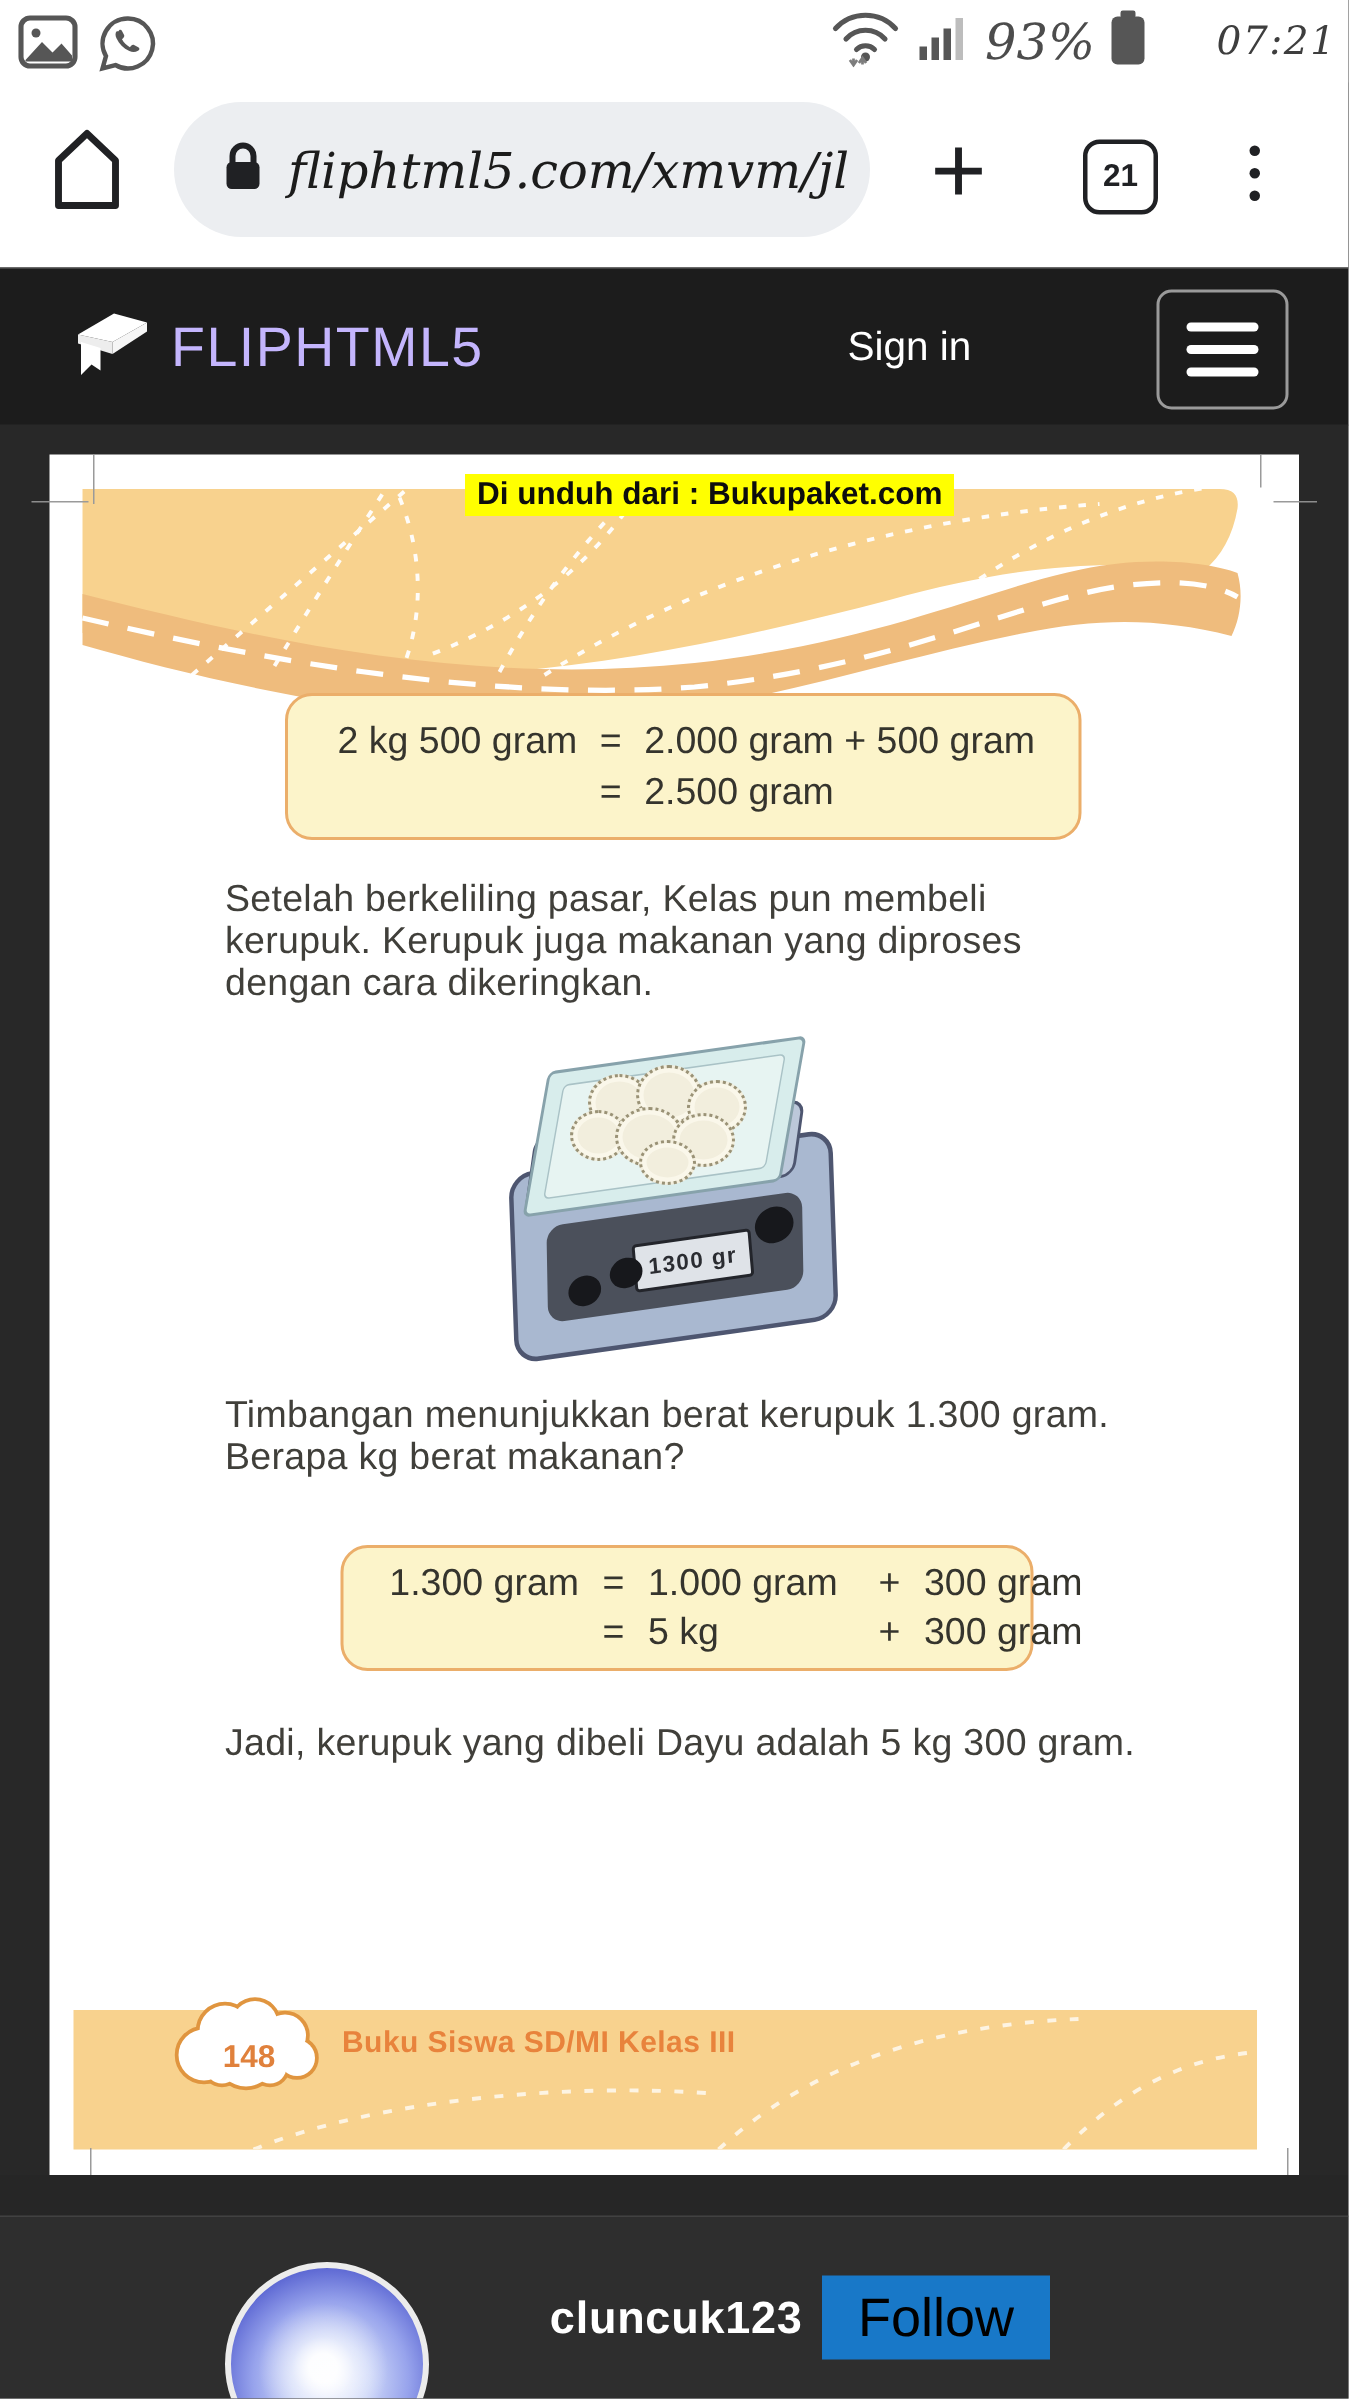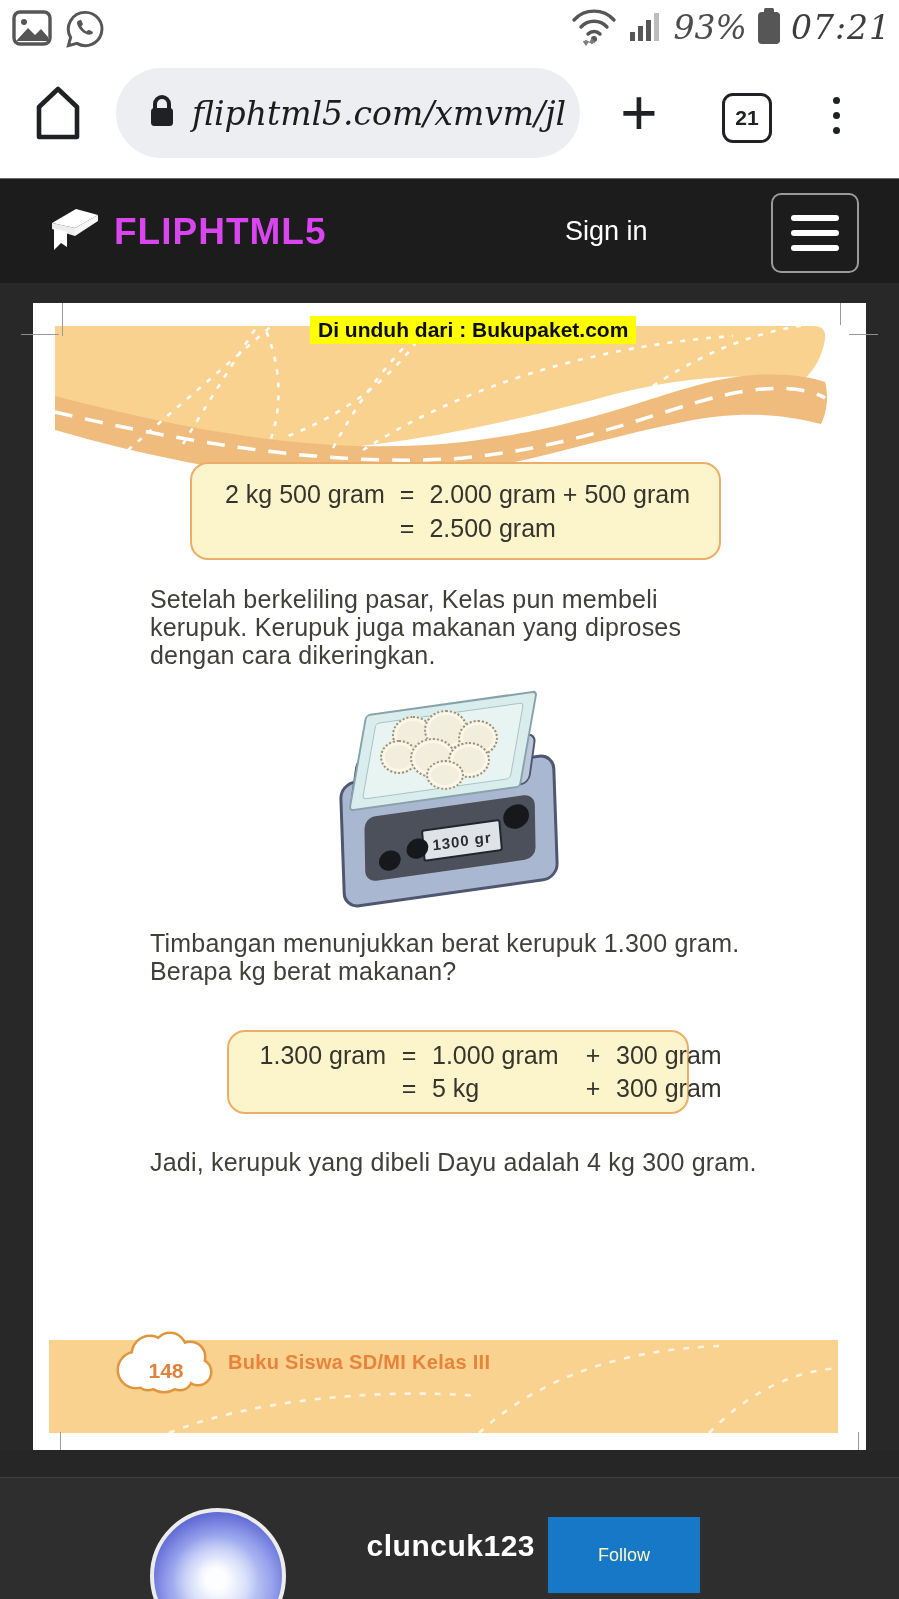--- a/index.html
+++ b/index.html
@@ -9,37 +9,37 @@
     font-family:"Liberation Sans",sans-serif;
   }
   .abs{position:absolute;}
   .hw{font-family:"DejaVu Serif",serif;font-style:italic;}
 
   
   #status-bar{left:0;top:0;width:899px;height:55px;background:#fff;}
   .st-icon{position:absolute;top:10px;}
   #st-right{position:absolute;right:8px;top:0;height:55px;display:flex;align-items:center;gap:9px;color:#4c4c4c;}
   .batt-pct{font-size:33px;color:#4c4c4c;}
-  .st-time{font-size:33px;color:#3e3e3e;letter-spacing:1px;}
+  .st-time{font-size:26px;color:#3e3e3e;letter-spacing:1px;margin-left:37px;}
 
   
   #browser-bar{left:0;top:55px;width:771px;height:123px;background:#fff;}
   #home-btn{left:28px;top:26px;width:60px;height:62px;}
   #omnibox{left:116px;top:13px;width:464px;height:90px;background:#eceef1;border-radius:45px;display:flex;align-items:center;}
   #lock{margin-left:32px;}
   #url-text{margin-left:16px;font-size:33px;color:#1c1c1c;letter-spacing:0px;white-space:nowrap;}
   #new-tab-btn{left:606px;top:14px;width:66px;height:88px;font-size:64px;font-weight:200;color:#202124;display:flex;align-items:center;justify-content:center;}
   #tab-btn{left:722px;top:38px;width:44px;height:44px;border:3.5px solid #202124;border-radius:11px;display:flex;align-items:center;justify-content:center;font-size:21px;font-weight:bold;color:#202124;}
   #menu-btn{left:826px;top:32px;width:20px;height:56px;display:flex;flex-direction:column;align-items:center;justify-content:center;gap:8px;}
   #menu-btn i{width:7px;height:7px;border-radius:50%;background:#202124;}
 
   
   #site-header{left:0;top:178px;width:899px;height:105px;background:#1c1c1c;border-top:1px solid #6b6b6b;}
   #brand{left:46px;top:20px;height:66px;display:flex;align-items:center;gap:10px;cursor:pointer;}
-  #brand-text{color:#d946ef;font-size:37px;font-weight:bold;letter-spacing:1px;}
+  #brand-text{color:#c4b5fd;font-size:37px;font-weight:normal;letter-spacing:1px;}
   #signin{left:565px;top:0;height:105px;display:flex;align-items:center;color:#fff;font-size:27px;}
   #hamburger{left:771px;top:14px;width:84px;height:76px;border:2px solid #9a9a9a;border-radius:10px;display:flex;flex-direction:column;justify-content:center;align-items:center;gap:9px;}
   #hamburger i{display:block;width:48px;height:6px;background:#fff;border-radius:3px;}
 
   
   #viewer-bg{left:0;top:283px;width:899px;height:1167px;background:#282828;}
   #footer-bg{left:0;top:1450px;width:899px;height:149px;background:#262626;}
   #footer-panel{left:0;top:1477px;width:899px;height:122px;background:#2e2e2e;border-top:1px solid #414141;}
 
   
@@ -77,21 +77,21 @@
   #book-title{left:195px;top:1048px;color:#e8833c;font-weight:bold;font-size:20px;letter-spacing:0.3px;white-space:nowrap;}
   #cloud{left:73px;top:1027px;}
 
   
   #avatar{left:150px;top:1508px;width:128px;height:128px;border-radius:50%;border:4px solid #ececec;
     background:
       radial-gradient(circle at 48% 52%, rgba(255,255,255,0.95) 0 10%, rgba(255,255,255,0.45) 22%, rgba(255,255,255,0) 46%),
       radial-gradient(circle at 52% 58%, #f3f6ff 0%, #ccd6f8 26%, #97a3ec 52%, #5f6ad4 74%, #3a3fa0 100%);
   }
   #username{left:345px;top:1517px;width:190px;height:58px;display:flex;align-items:center;justify-content:flex-end;color:#fff;font-size:30px;font-weight:bold;letter-spacing:0.5px;}
-  #follow-btn{left:548px;top:1517px;width:152px;height:76px;background:#1878c8;color:#fef9c3;font-size:18px;display:flex;align-items:center;justify-content:center;border:none;}
+  #follow-btn{left:548px;top:1517px;width:152px;height:56px;background:#1878c8;color:#000000;font-size:36px;display:flex;align-items:center;justify-content:center;border:none;}
 </style>
 </head>
 <body>
 
 <div id="screen">
 
   <div id="status-bar" class="abs">
     <span class="st-icon" style="left:12px;">
       <svg width="40" height="36" viewBox="0 0 40 36">
           <rect x="2" y="2" width="36" height="32" rx="6" fill="none" stroke="#565656" stroke-width="3.4"></rect>
@@ -257,21 +257,21 @@
         <span class="ceq">+</span>
         <span>300 gram</span>
         <span class="c1"></span>
         <span class="ceq">=</span>
         <span>5 kg</span>
         <span class="ceq">+</span>
         <span>300 gram</span>
       </div>
     </div>
 
-    <div id="conclusion-line" class="abs book-text">Jadi, kerupuk yang dibeli Dayu adalah 4 kg 300 gram.</div>
+    <div id="conclusion-line" class="abs book-text">Jadi, kerupuk yang dibeli Dayu adalah 5 kg 300 gram.</div>
 
     <div id="band-bottom" class="abs">
       <svg width="789" height="93" viewBox="0 0 789 93">
         <g fill="none" stroke="#ffffff" stroke-width="2.6" stroke-dasharray="6 9" opacity="0.75">
           <path d="M120,93 C200,60 330,48 430,56"></path>
           <path d="M430,93 C490,38 570,10 670,6"></path>
           <path d="M660,93 C700,52 742,32 789,28"></path>
         </g>
       </svg>
     </div>

